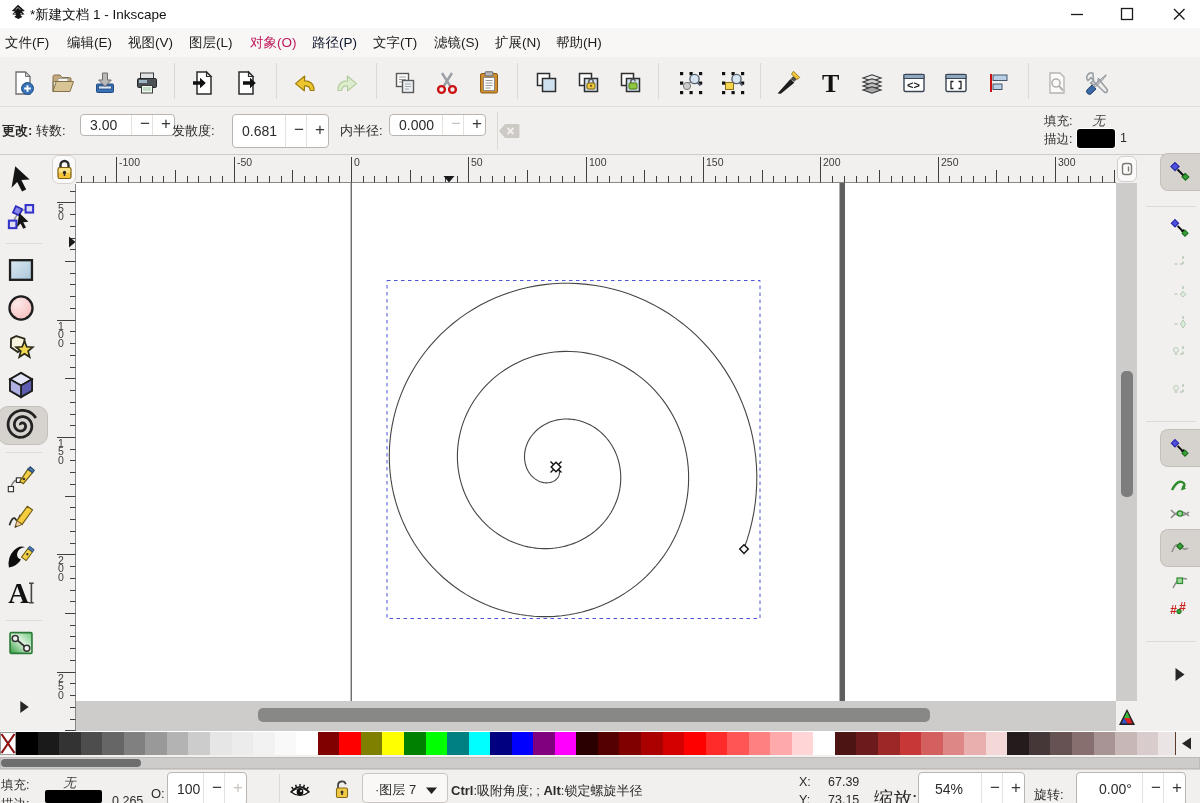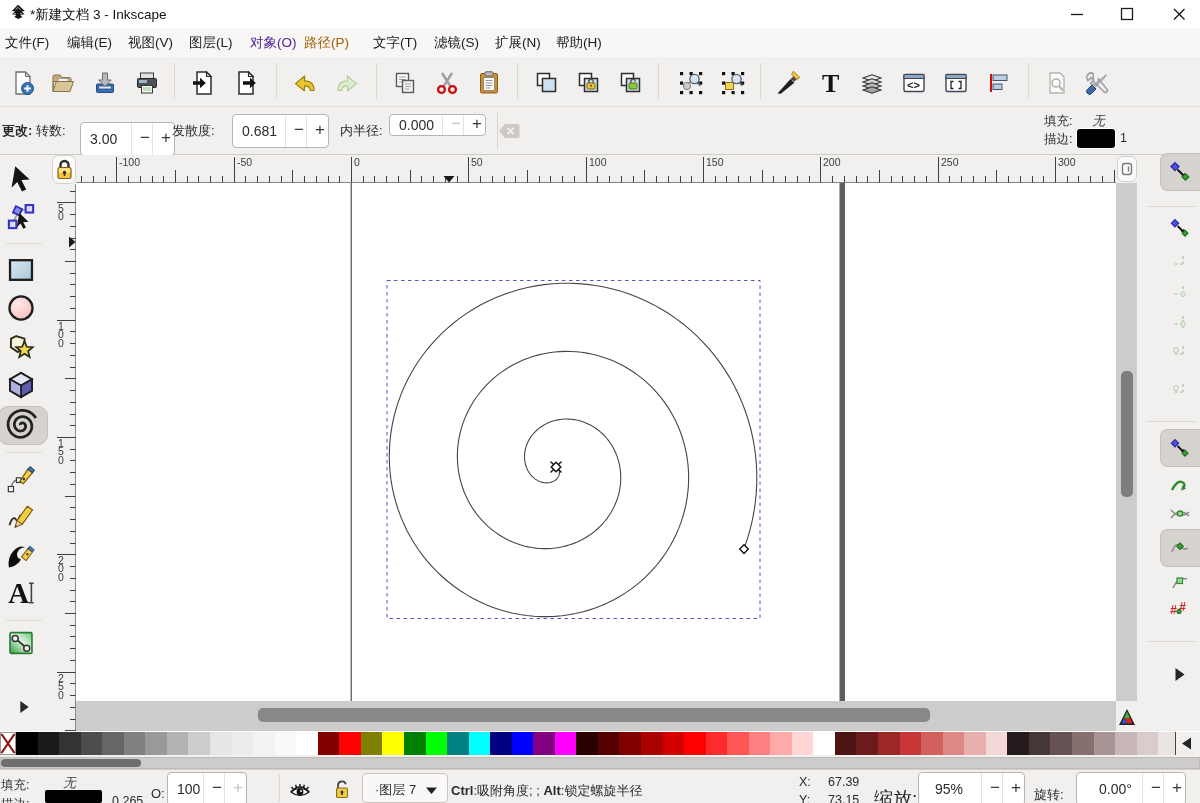--- a/index.html
+++ b/index.html
@@ -16,34 +16,34 @@
 </style></head>
 <body>
 
 <div class="bar" style="top:0;height:28px;background:#ffffff">
 <svg class="abs" style="left:10px;top:4px" width="16" height="16" viewBox="0 0 22 22">
 <path d="M11 1 L20.5 9.5 l-4.5 .9 4 3.8 -5.7 1 2.7 2.6 -5.5 2.7 -5.5-2.7 2.7-2.6 -5.7-1 4-3.8 -4.5-.9 z" fill="#141414"></path>
 <path d="M7.6 8 L11 4.6 14.4 8" stroke="#f2f2f2" stroke-width="1" fill="none"></path>
 <circle cx="6.8" cy="13.4" r="1" fill="#f2f2f2"></circle>
       <circle cx="15.2" cy="13.4" r="1" fill="#f2f2f2"></circle>
 </svg>
-<span class="abs" style="left:30px;top:6px;font-size:13.5px;color:#111">*新建文档 3 - Inkscape</span>
+<span class="abs" style="left:30px;top:6px;font-size:13.5px;color:#111">*新建文档 1 - Inkscape</span>
 <svg class="abs" style="left:1053px;top:0" width="147" height="28" viewBox="0 0 147 28">
 <path d="M18 14.5 h12" stroke="#1a1a1a" stroke-width="1.3"></path>
 <rect x="68.5" y="8.5" width="11" height="11" fill="none" stroke="#1a1a1a" stroke-width="1.3"></rect>
 <path d="M121 9 l10.5 10.5 M131.5 9 L121 19.5" stroke="#1a1a1a" stroke-width="1.4"></path>
 </svg>
 </div>
 <div class="bar" style="top:28px;height:29px;background:#f8f7f6">
     <span class="abs" style="left:5px;top:6px;font-size:13.5px;color:#1c1c1c">文件(F)</span>
     <span class="abs" style="left:67px;top:6px;font-size:13.5px;color:#1c1c1c">编辑(E)</span>
     <span class="abs" style="left:128px;top:6px;font-size:13.5px;color:#1c1c1c">视图(V)</span>
     <span class="abs" style="left:189px;top:6px;font-size:13.5px;color:#1c1c1c">图层(L)</span>
-    <span class="abs" style="left:250px;top:6px;font-size:13.5px;color:#4c1d95">对象(O)</span>
-    <span class="abs" style="left:304px;top:6px;font-size:13.5px;color:#a16207">路径(P)</span>
+    <span class="abs" style="left:250px;top:6px;font-size:13.5px;color:#be185d">对象(O)</span>
+    <span class="abs" style="left:312px;top:6px;font-size:13.5px;color:#0f172a">路径(P)</span>
     <span class="abs" style="left:373px;top:6px;font-size:13.5px;color:#1c1c1c">文字(T)</span>
     <span class="abs" style="left:434px;top:6px;font-size:13.5px;color:#1c1c1c">滤镜(S)</span>
     <span class="abs" style="left:495px;top:6px;font-size:13.5px;color:#1c1c1c">扩展(N)</span>
     <span class="abs" style="left:556px;top:6px;font-size:13.5px;color:#1c1c1c">帮助(H)</span>
   </div>
 <div class="bar" style="top:57px;height:49px;background:#f2f0ee"></div>
 <svg class="abs" style="left:10px;top:70px" width="26" height="26" viewBox="0 0 26 26">
     <path d="M6 2 h9.5 l4.5 4.5 V24 H6 z" fill="#fff" stroke="#6e6e6e" stroke-width="1.3"></path>
     <path d="M15.5 2 l4.5 4.5 h-4.5 z" fill="#d8d8d8" stroke="#6e6e6e" stroke-width="1"></path>
     <circle cx="17.5" cy="18.5" r="6" fill="#3873b8" stroke="#1d4f86"></circle>
@@ -186,21 +186,21 @@
 <div class="sep-v" style="left:174px;top:63px;height:36px"></div>
 <div class="sep-v" style="left:276px;top:63px;height:36px"></div>
 <div class="sep-v" style="left:376px;top:63px;height:36px"></div>
 <div class="sep-v" style="left:517px;top:63px;height:36px"></div>
 <div class="sep-v" style="left:658px;top:63px;height:36px"></div>
 <div class="sep-v" style="left:760px;top:63px;height:36px"></div>
 <div class="sep-v" style="left:1028px;top:63px;height:36px"></div>
 <div class="bar" style="top:106px;height:49px;background:#f2f0ee;border-top:1px solid #e0dcd8;border-bottom:1px solid #cfccc8"></div>
 <span class="lbl" style="left:2px;top:122px;font-weight:bold">更改:</span>
 <span class="lbl" style="left:36px;top:122px">转数:</span>
-<div class="spin" style="left:80px;top:122px;width:95px;height:34px">
+<div class="spin" style="left:80px;top:114px;width:95px;height:22px">
     <span class="tx" style="left:9px;font-size:14px">3.00</span>
     <span class="d1" style="right:42px"></span>
     <span class="d2" style="right:21px"></span>
     <span class="mi" style="left:64px">−</span>
     <span class="pl" style="left:85px">+</span>
   </div>
 <span class="lbl" style="left:172px;top:122px">发散度:</span>
 <div class="spin" style="left:232px;top:114px;width:97px;height:34px">
     <span class="tx" style="left:9px;font-size:14px">0.681</span>
     <span class="d1" style="right:42px"></span>
@@ -563,21 +563,21 @@
 <svg class="abs" style="left:425px;top:786px" width="13" height="9" viewBox="0 0 13 9">
     <path d="M1 1.5 h11 L6.5 8 z" fill="#222"></path>
   </svg>
 <span class="lbl" style="left:451px;top:782px;font-size:13px"><b>Ctrl</b>:吸附角度; ; <b>Alt</b>:锁定螺旋半径</span>
 <span class="lbl" style="left:799px;top:775px;font-size:12.5px">X:</span>
 <span class="lbl" style="left:828px;top:775px;font-size:12.5px">67.39</span>
 <span class="lbl" style="left:799px;top:793px;font-size:12.5px">Y:</span>
 <span class="lbl" style="left:828px;top:793px;font-size:12.5px">73.15</span>
 <span class="lbl" style="left:874px;top:786px;font-size:19px">缩放:</span>
 <div class="spin" style="left:918px;top:772px;width:107px;height:34px">
-    <span class="tx" style="left:16px;font-size:14px">95%</span>
+    <span class="tx" style="left:16px;font-size:14px">54%</span>
     <span class="d1" style="right:42px"></span>
     <span class="d2" style="right:21px"></span>
     <span class="mi" style="left:76px">−</span>
     <span class="pl" style="left:97px">+</span>
   </div>
 <span class="lbl" style="left:1034px;top:786px;font-size:13px">旋转:</span>
 <div class="spin" style="left:1076px;top:772px;width:110px;height:34px">
     <span class="tx" style="left:22px;font-size:14px">0.00°</span>
     <span class="d1" style="right:42px"></span>
     <span class="d2" style="right:21px"></span>

